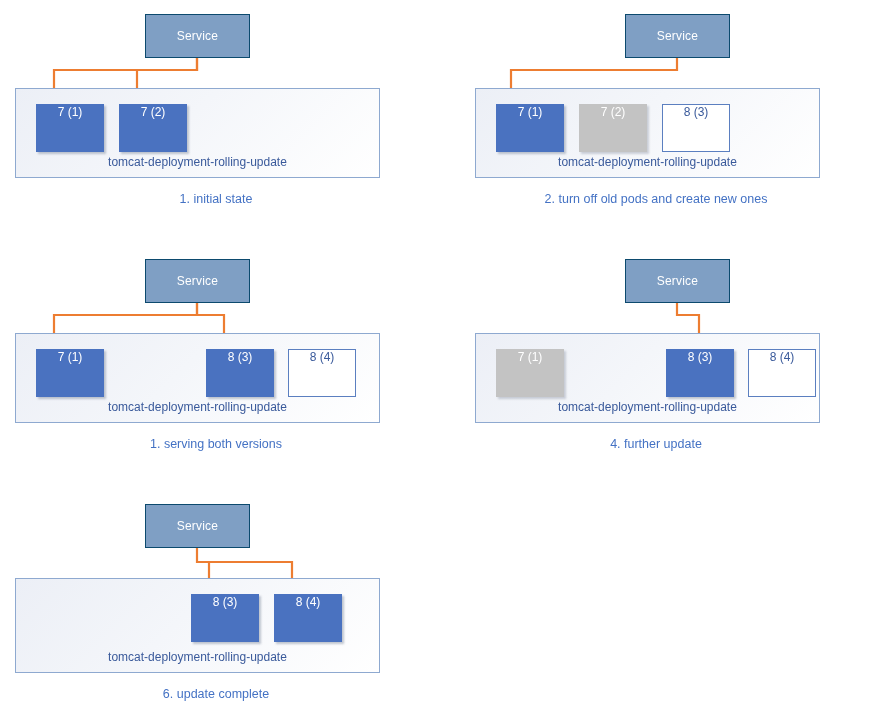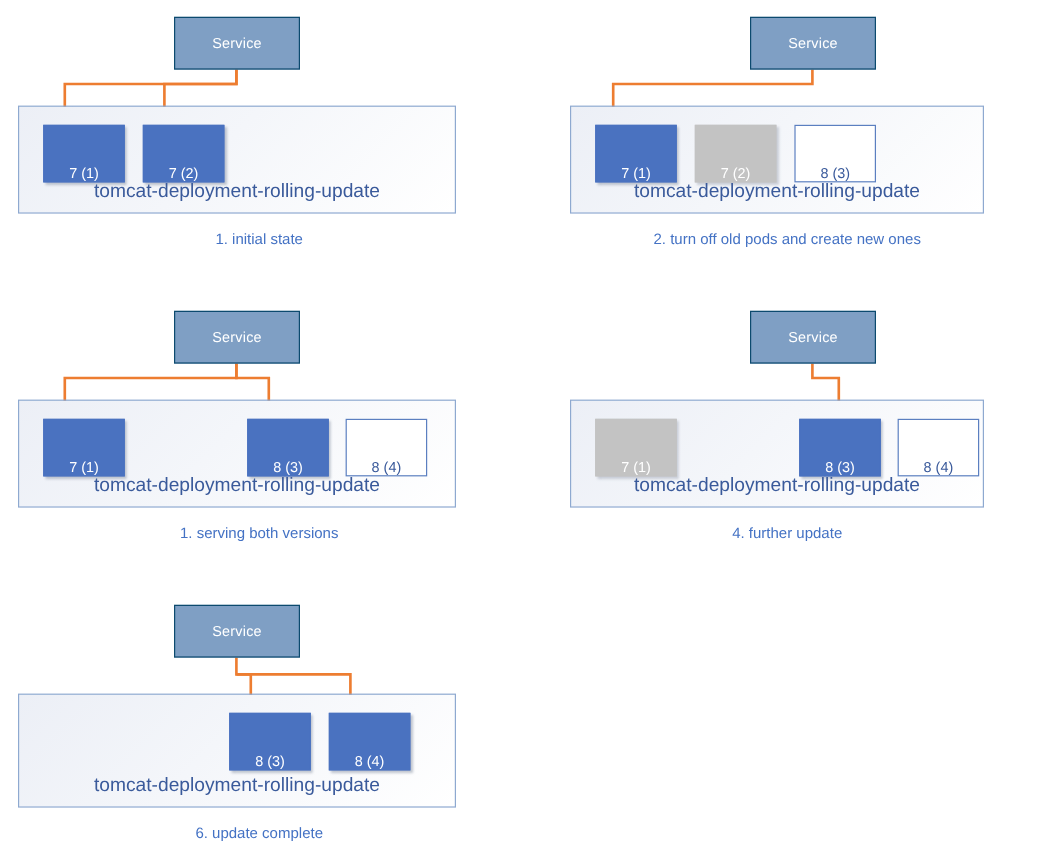--- a/index.html
+++ b/index.html
@@ -51,32 +51,32 @@
     box-sizing: border-box;
     border: 1px solid #8ea9d0;
     background: linear-gradient(135deg, #eceff6 0%, #f4f6fa 45%, #ffffff 100%);
   }
   .deployment-label {
     position: absolute;
     left: 0;
     right: 0;
     bottom: 8px;
     text-align: center;
-    font-size: 16px;
+    font-size: 12px;
     color: #3a5a9b;
   }
   
   .pod {
     position: absolute;
     top: 15px;
     width: 68px;
     height: 48px;
     box-sizing: border-box;
     display: flex;
-    align-items: flex-end;
+    align-items: flex-start;
     justify-content: center;
     font-size: 12px;
     white-space: nowrap;
   }
   .pod.active {
     background: #4a72c0;
     color: #ffffff;
     border: 1px solid #4a72c0;
     box-shadow: 2px 2px 2px rgba(120,130,150,0.45);
   }

